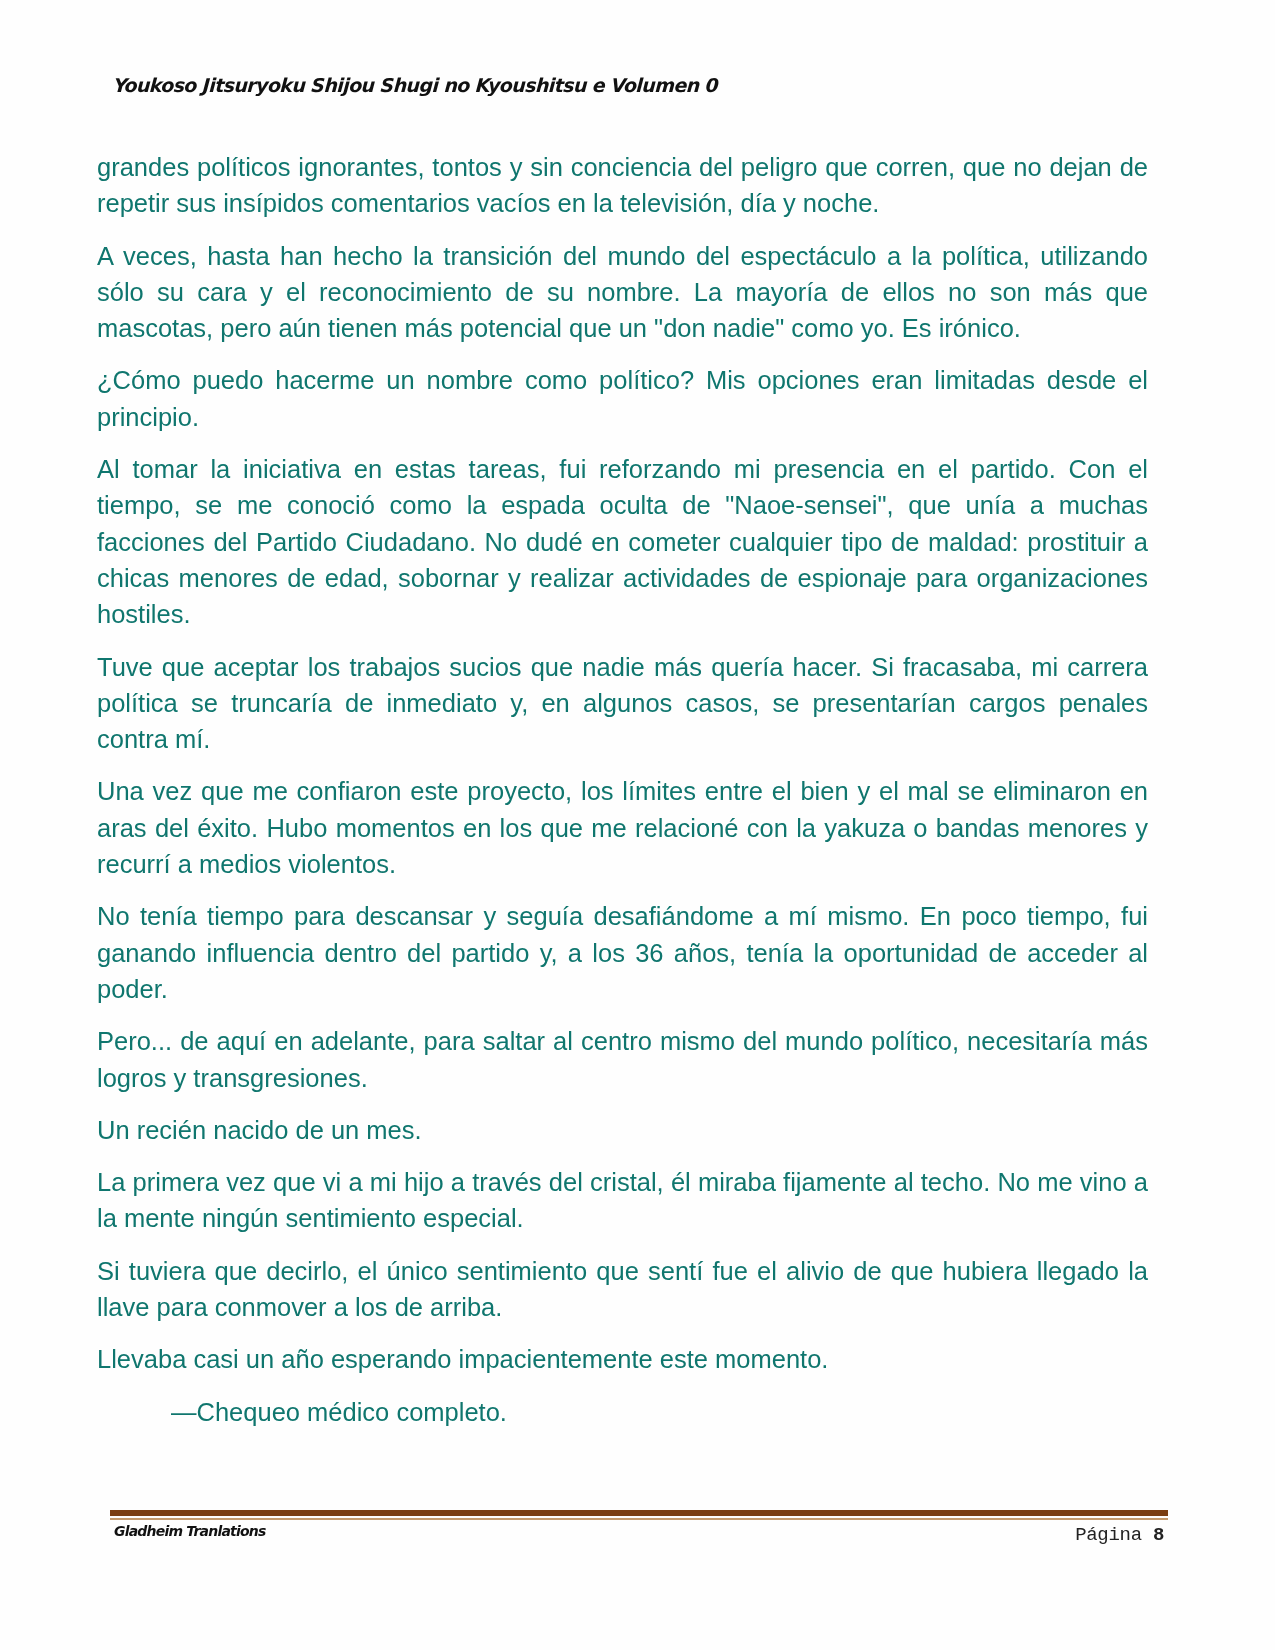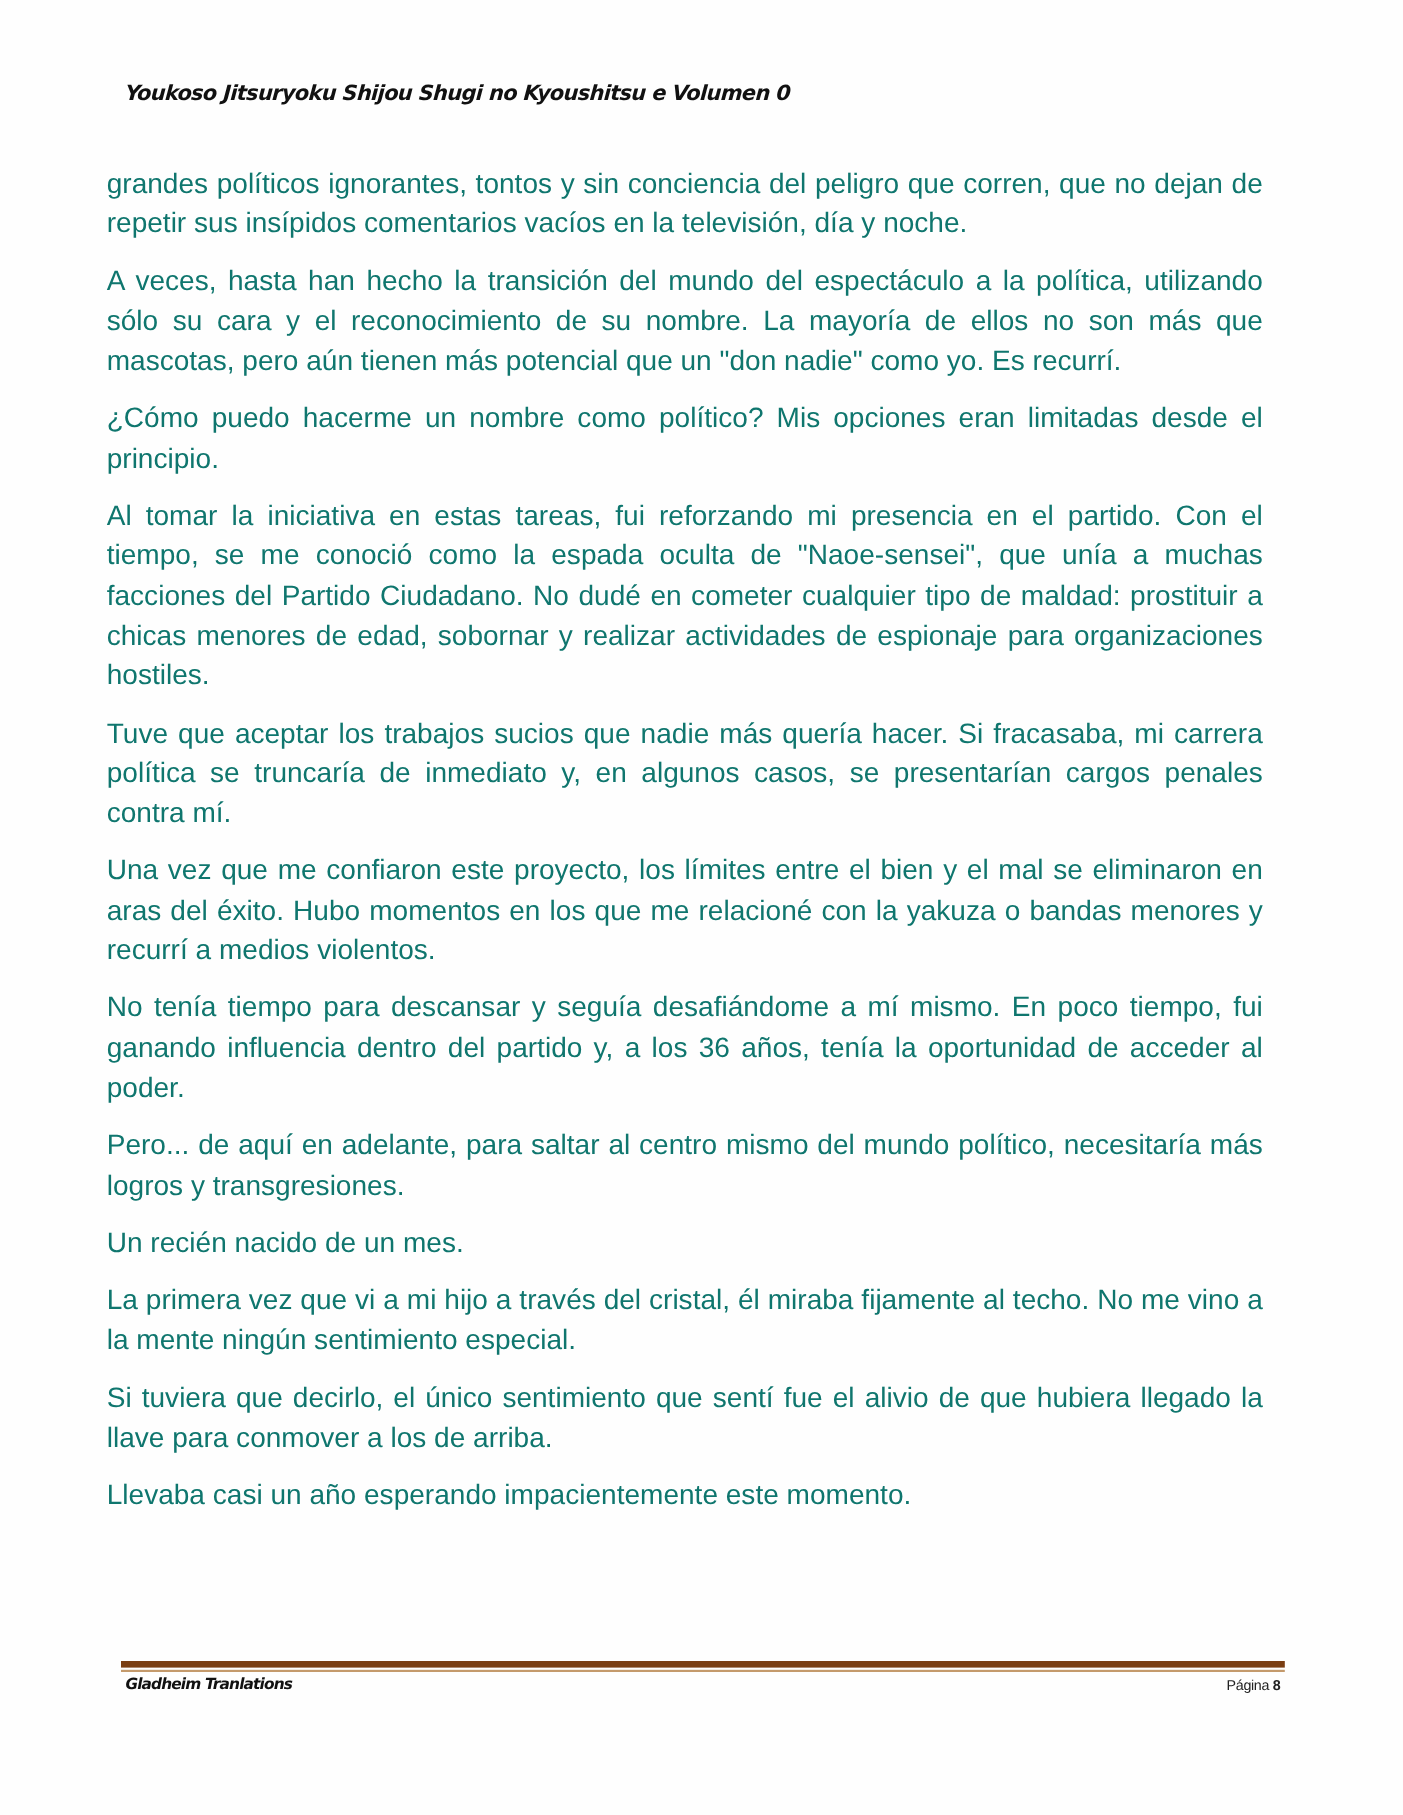--- a/index.html
+++ b/index.html
@@ -26,43 +26,44 @@
     position: absolute; left: 110px; top: 1518px; width: 1058px; height: 2px;
     background: #c49a6c;
   }
   .footer-left {
     position: absolute; left: 114px; top: 1523px;
     font-family: "DejaVu Sans", sans-serif; font-style: italic; font-weight: bold;
     font-size: 14px; letter-spacing: -0.8px; color: #111;
   }
   .footer-right {
     position: absolute; right: 111px; top: 1524px;
-    font-family: Liberation Sans, sans-serif; font-size: 13px; color: #222; letter-spacing: -0.3px;
+    font-family: Liberation Mono, monospace; font-size: 19px; color: #222; letter-spacing: -0.3px;
   }
   .footer-right .num { font-weight: bold; }
 </style>
 </head>
 <body>
 
 <div class="page">
   <div class="header">Youkoso Jitsuryoku Shijou Shugi no Kyoushitsu e  Volumen 0</div>
 
   <div class="body">
     <p>grandes políticos ignorantes, tontos y sin conciencia del peligro que corren, que no dejan de repetir sus insípidos comentarios vacíos en la televisión, día y noche.</p>
-    <p>A veces, hasta han hecho la transición del mundo del espectáculo a la política, utilizando sólo su cara y el reconocimiento de su nombre. La mayoría de ellos no son más que mascotas, pero aún tienen más potencial que un "don nadie" como yo. Es recurrí.</p>
+    <p>A veces, hasta han hecho la transición del mundo del espectáculo a la política, utilizando sólo su cara y el reconocimiento de su nombre. La mayoría de ellos no son más que mascotas, pero aún tienen más potencial que un "don nadie" como yo. Es irónico.</p>
     <p>¿Cómo puedo hacerme un nombre como político? Mis opciones eran limitadas desde el principio.</p>
     <p>Al tomar la iniciativa en estas tareas, fui reforzando mi presencia en el partido. Con el tiempo, se me conoció como la espada oculta de "Naoe-sensei", que unía a muchas facciones del Partido Ciudadano. No dudé en cometer cualquier tipo de maldad: prostituir a chicas menores de edad, sobornar y realizar actividades de espionaje para organizaciones hostiles.</p>
     <p>Tuve que aceptar los trabajos sucios que nadie más quería hacer. Si fracasaba, mi carrera política se truncaría de inmediato y, en algunos casos, se presentarían cargos penales contra mí.</p>
     <p>Una vez que me confiaron este proyecto, los límites entre el bien y el mal se eliminaron en aras del éxito. Hubo momentos en los que me relacioné con la yakuza o bandas menores y recurrí a medios violentos.</p>
     <p>No tenía tiempo para descansar y seguía desafiándome a mí mismo. En poco tiempo, fui ganando influencia dentro del partido y, a los 36 años, tenía la oportunidad de acceder al poder.</p>
     <p>Pero... de aquí en adelante, para saltar al centro mismo del mundo político, necesitaría más logros y transgresiones.</p>
     <p>Un recién nacido de un mes.</p>
     <p>La primera vez que vi a mi hijo a través del cristal, él miraba fijamente al techo. No me vino a la mente ningún sentimiento especial.</p>
     <p>Si tuviera que decirlo, el único sentimiento que sentí fue el alivio de que hubiera llegado la llave para conmover a los de arriba.</p>
     <p>Llevaba casi un año esperando impacientemente este momento.</p>
+    <p class="dialogue">—Chequeo médico completo.</p>
   </div>
 
   <div class="rule-thick"></div>
   <div class="rule-thin"></div>
 
   <div class="footer-left">Gladheim Tranlations</div>
   <div class="footer-right">
     <span>Página</span>
     <span class="num">8</span>
   </div>

